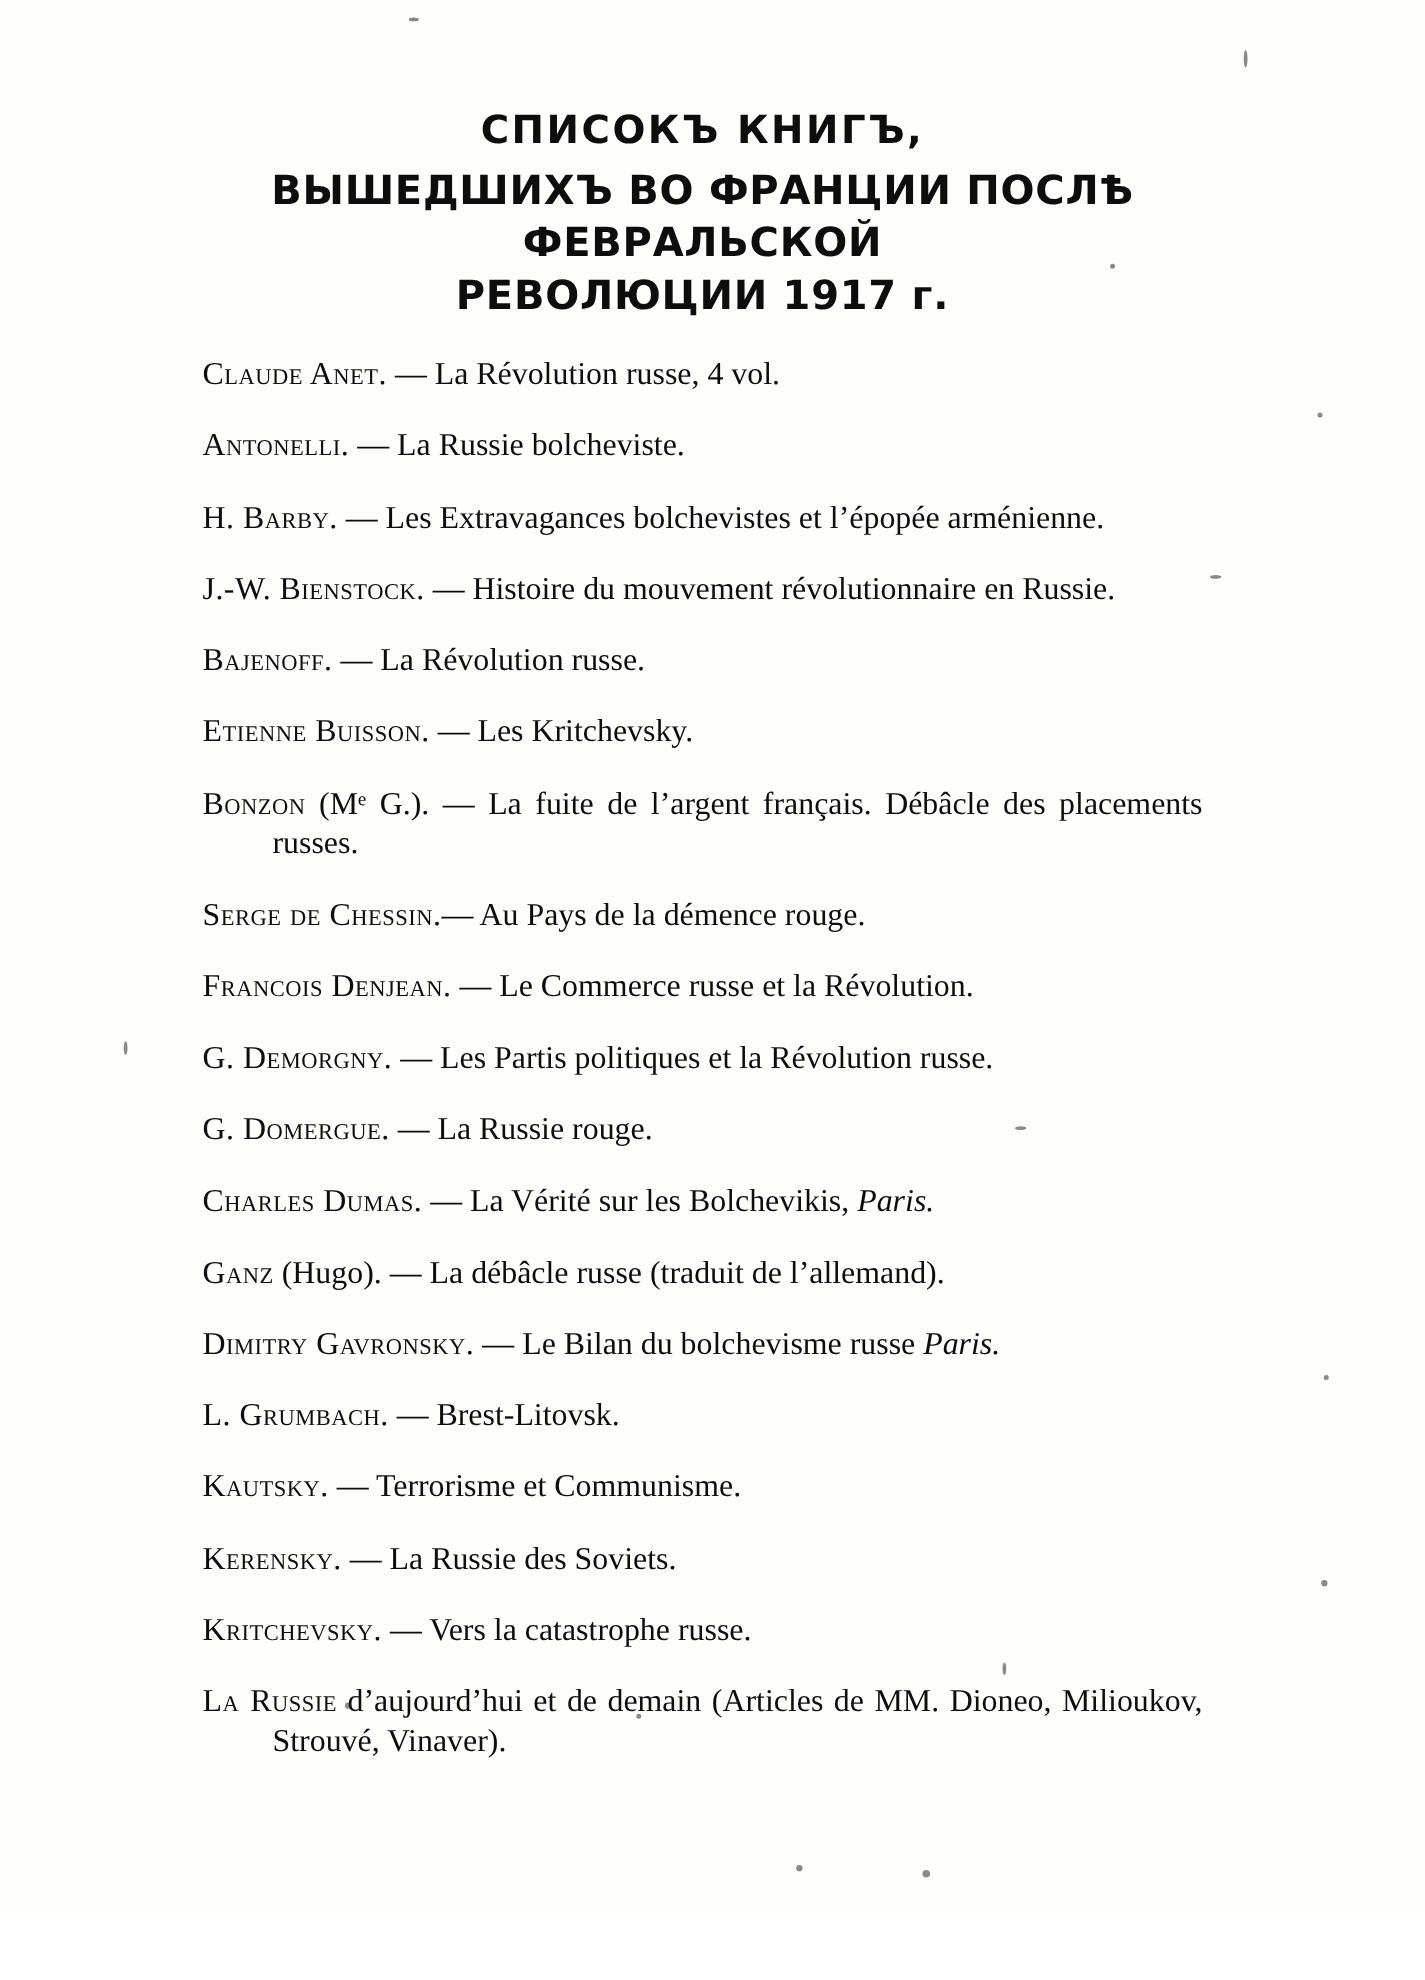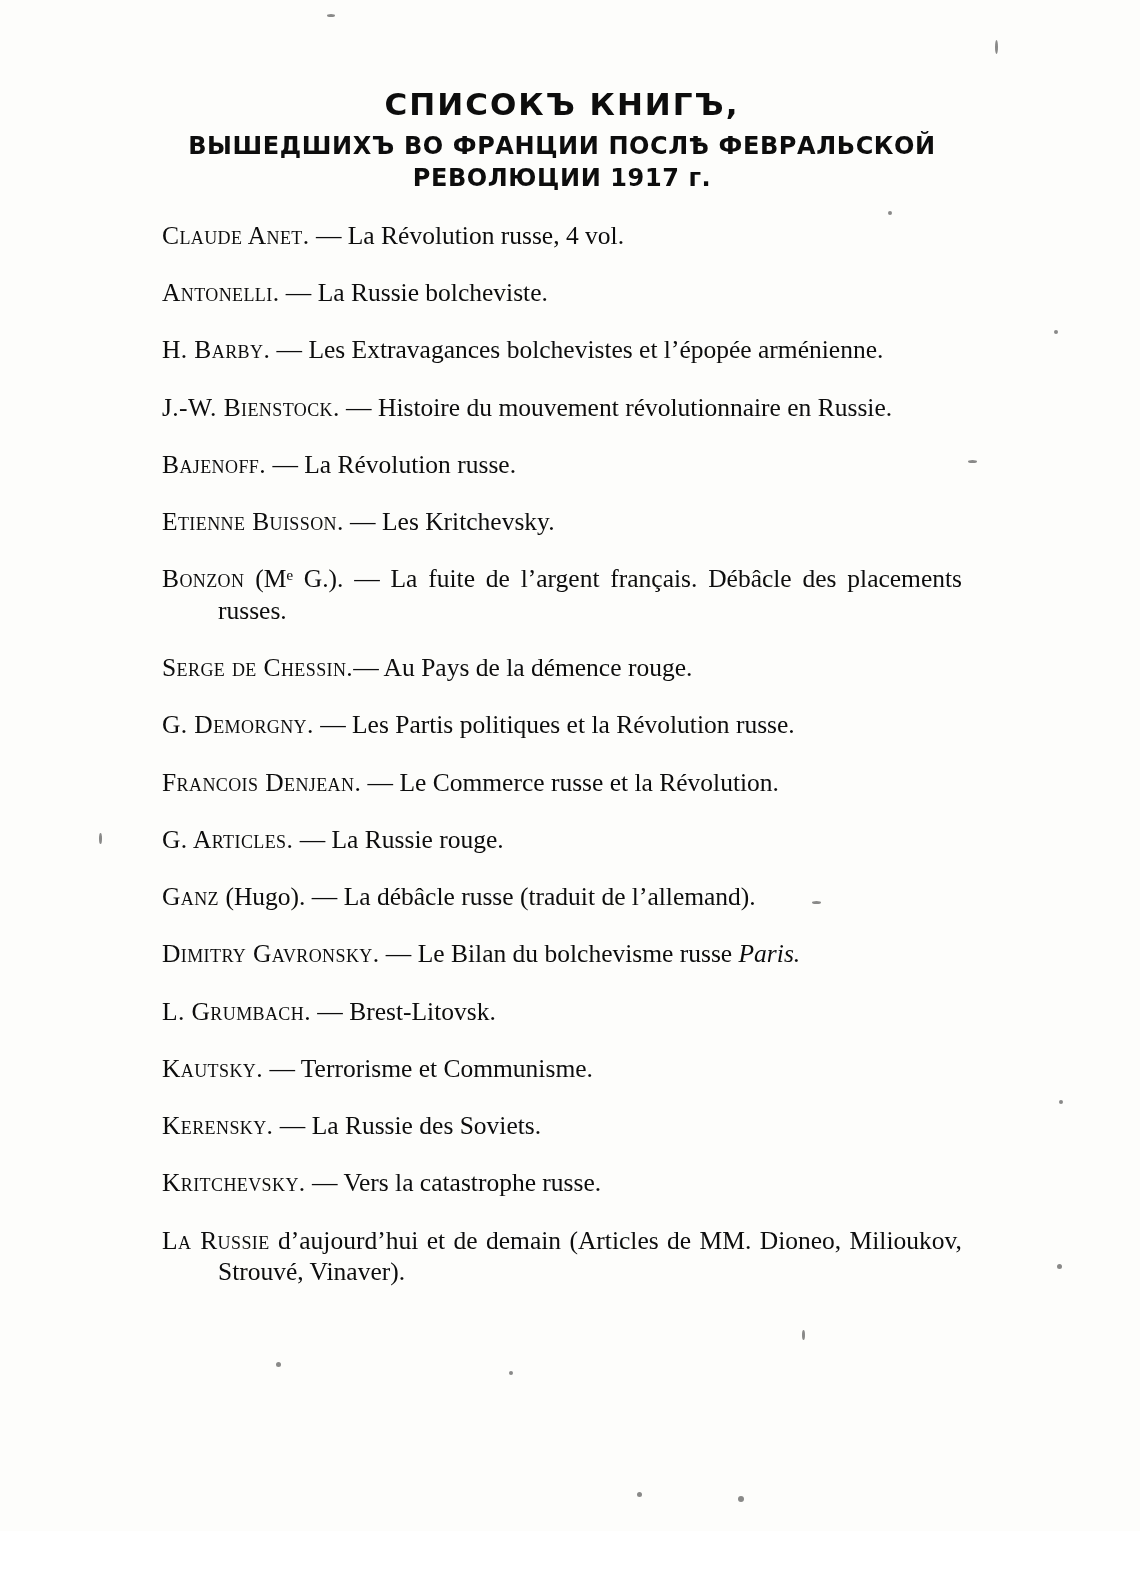--- a/index.html
+++ b/index.html
@@ -34,21 +34,21 @@
     font-weight: bold;
     letter-spacing: 0.5px;
     margin-bottom: 18px;
   }
   .title-main {
     font-size: 31px;
     letter-spacing: 2px;
     margin-bottom: 9px;
   }
   .title-sub {
-    font-size: 24px;
+    font-size: 32px;
     letter-spacing: 0.6px;
     line-height: 1.32;
   }
   .entries {
     margin-top: 8px;
   }
   .entry {
     font-size: 25.5px;
     line-height: 1.245;
     text-align: justify;
@@ -86,23 +86,24 @@
 
     <div class="entries">
         <p class="entry"><span class="sc">Claude Anet.</span><span> — La Révolution russe, 4 vol.</span></p>
         <p class="entry"><span class="sc">Antonelli.</span><span> — La Russie bolcheviste.</span></p>
         <p class="entry"><span class="sc">H. Barby.</span><span> — Les Extravagances bolchevistes et l’épopée arménienne.</span></p>
         <p class="entry"><span class="sc">J.-W. Bienstock.</span><span> — Histoire du mouvement révolutionnaire en Russie.</span></p>
         <p class="entry"><span class="sc">Bajenoff.</span><span> — La Révolution russe.</span></p>
         <p class="entry"><span class="sc">Etienne Buisson.</span><span> — Les Kritchevsky.</span></p>
         <p class="entry"><span class="sc">Bonzon</span><span> (Mᵉ G.). — La fuite de l’argent français. Débâcle des placements russes.</span></p>
         <p class="entry"><span class="sc">Serge de Chessin.</span><span>— Au Pays de la démence rouge.</span></p>
+        <p class="entry"><span class="sc">Francois Denjean.</span><span> — Le Commerce russe et la Révolution.</span></p>
         <p class="entry"><span class="sc">G. Demorgny.</span><span> — Les Partis politiques et la Révolution russe.</span></p>
-        <p class="entry"><span class="sc">Francois Denjean.</span><span> — Le Commerce russe et la Révolution.</span></p>
-        <p class="entry"><span class="sc">G. Articles.</span><span> — La Russie rouge.</span></p>
+        <p class="entry"><span class="sc">G. Domergue.</span><span> — La Russie rouge.</span></p>
+        <p class="entry"><span class="sc">Charles Dumas.</span><span> — La Vérité sur les Bolchevikis, </span><span class="it">Paris.</span></p>
         <p class="entry"><span class="sc">Ganz</span><span> (Hugo). — La débâcle russe (traduit de l’allemand).</span></p>
         <p class="entry"><span class="sc">Dimitry Gavronsky.</span><span> — Le Bilan du bolchevisme russe </span><span class="it">Paris.</span></p>
         <p class="entry"><span class="sc">L. Grumbach.</span><span> — Brest-Litovsk.</span></p>
         <p class="entry"><span class="sc">Kautsky.</span><span> — Terrorisme et Communisme.</span></p>
         <p class="entry"><span class="sc">Kerensky.</span><span> — La Russie des Soviets.</span></p>
         <p class="entry"><span class="sc">Kritchevsky.</span><span> — Vers la catastrophe russe.</span></p>
         <p class="entry"><span class="sc">La Russie</span><span> d’aujourd’hui et de demain (Articles de MM. Dioneo, Milioukov, Strouvé, Vinaver).</span></p>
       </div>
 
   </div>

